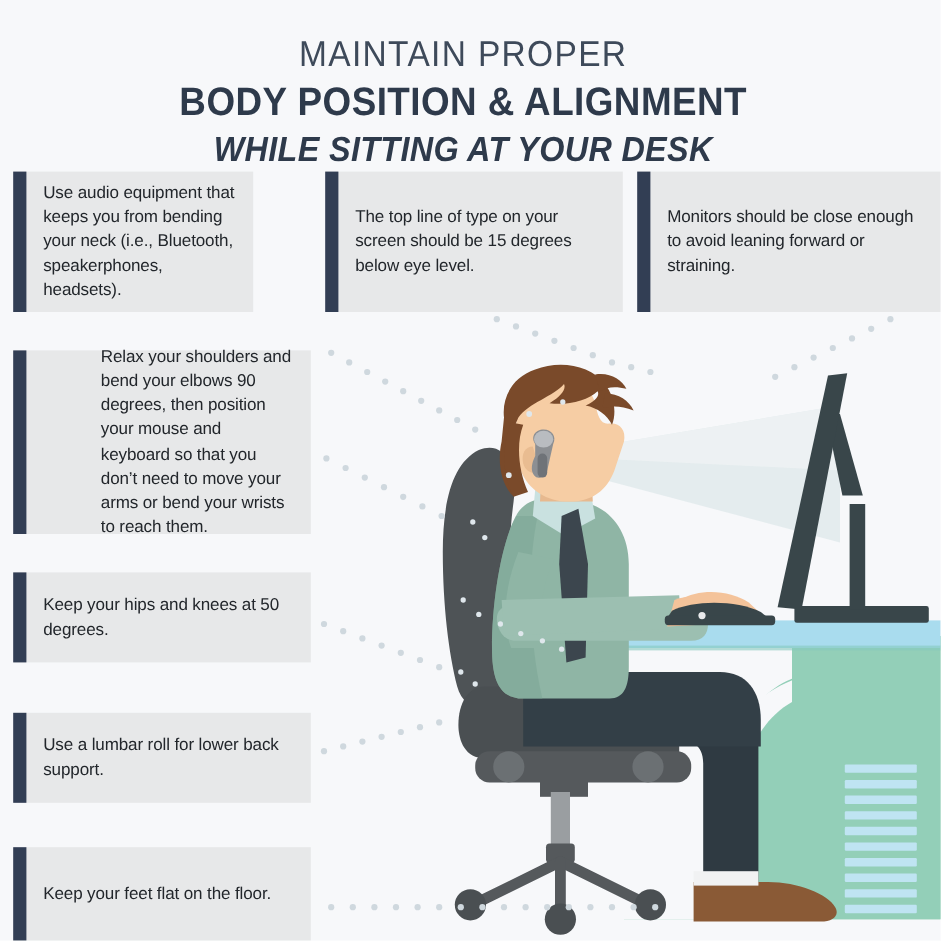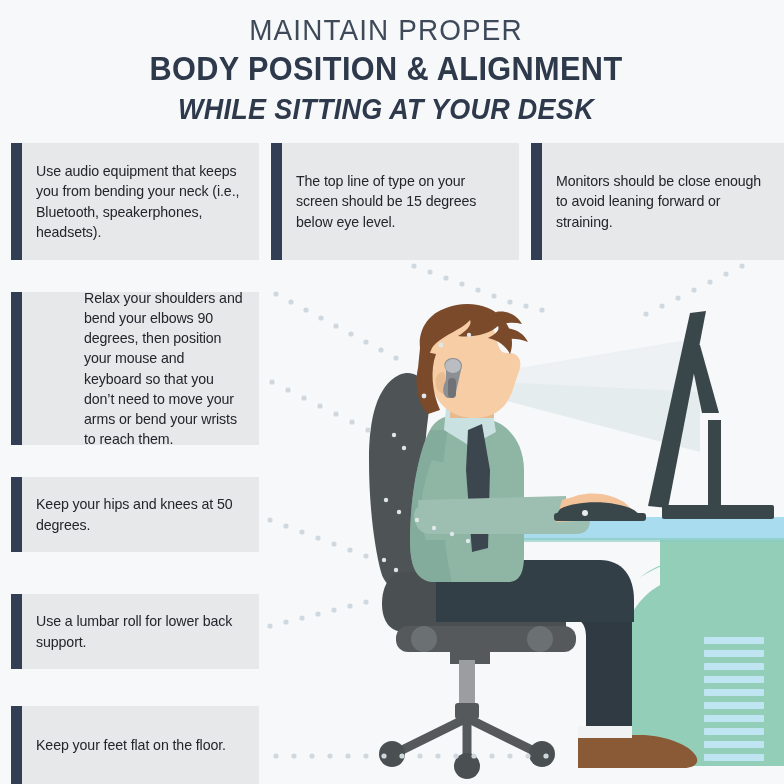--- a/index.html
+++ b/index.html
@@ -17,21 +17,21 @@
     -webkit-font-smoothing: antialiased;
   }
 
   
   .header {
     position: absolute;
     top: 0;
     left: 0;
     width: 772px;
     text-align: center;
-    padding-top: 13px;
+    padding-top: 29px;
     box-sizing: border-box;
   }
   .title-line1 {
     font-size: 30px;
     letter-spacing: 1.2px;
     color: #3e4a5a;
     font-weight: 400;
     line-height: 1.12;
     transform: scaleX(0.93);
   }
@@ -359,21 +359,21 @@
             <circle cx="474" cy="756" r="2.6"></circle>
           <circle cx="492" cy="756" r="2.6"></circle>
             <circle cx="510" cy="756" r="2.6"></circle>
           <circle cx="528" cy="756" r="2.6"></circle>
             <circle cx="546" cy="756" r="2.6"></circle>
         </g>
       </g>
     </svg>
   </div>
 
-  <div class="callout" style="left:11px; top:143px; width:248px; height:117px;">
+  <div class="callout" style="left:11px; top:143px; width:200px; height:117px;">
     <span class="bar"></span>
     <span class="ctext">Use audio equipment that keeps you from bending your neck (i.e., Bluetooth, speakerphones, headsets).</span>
   </div>
 
   <div class="callout" style="left:271px; top:143px; width:248px; height:117px;">
     <span class="bar"></span>
     <span class="ctext">The top line of type on your screen should be 15 degrees below eye level.</span>
   </div>
 
   <div class="callout" style="left:531px; top:143px; width:253px; height:117px;">

